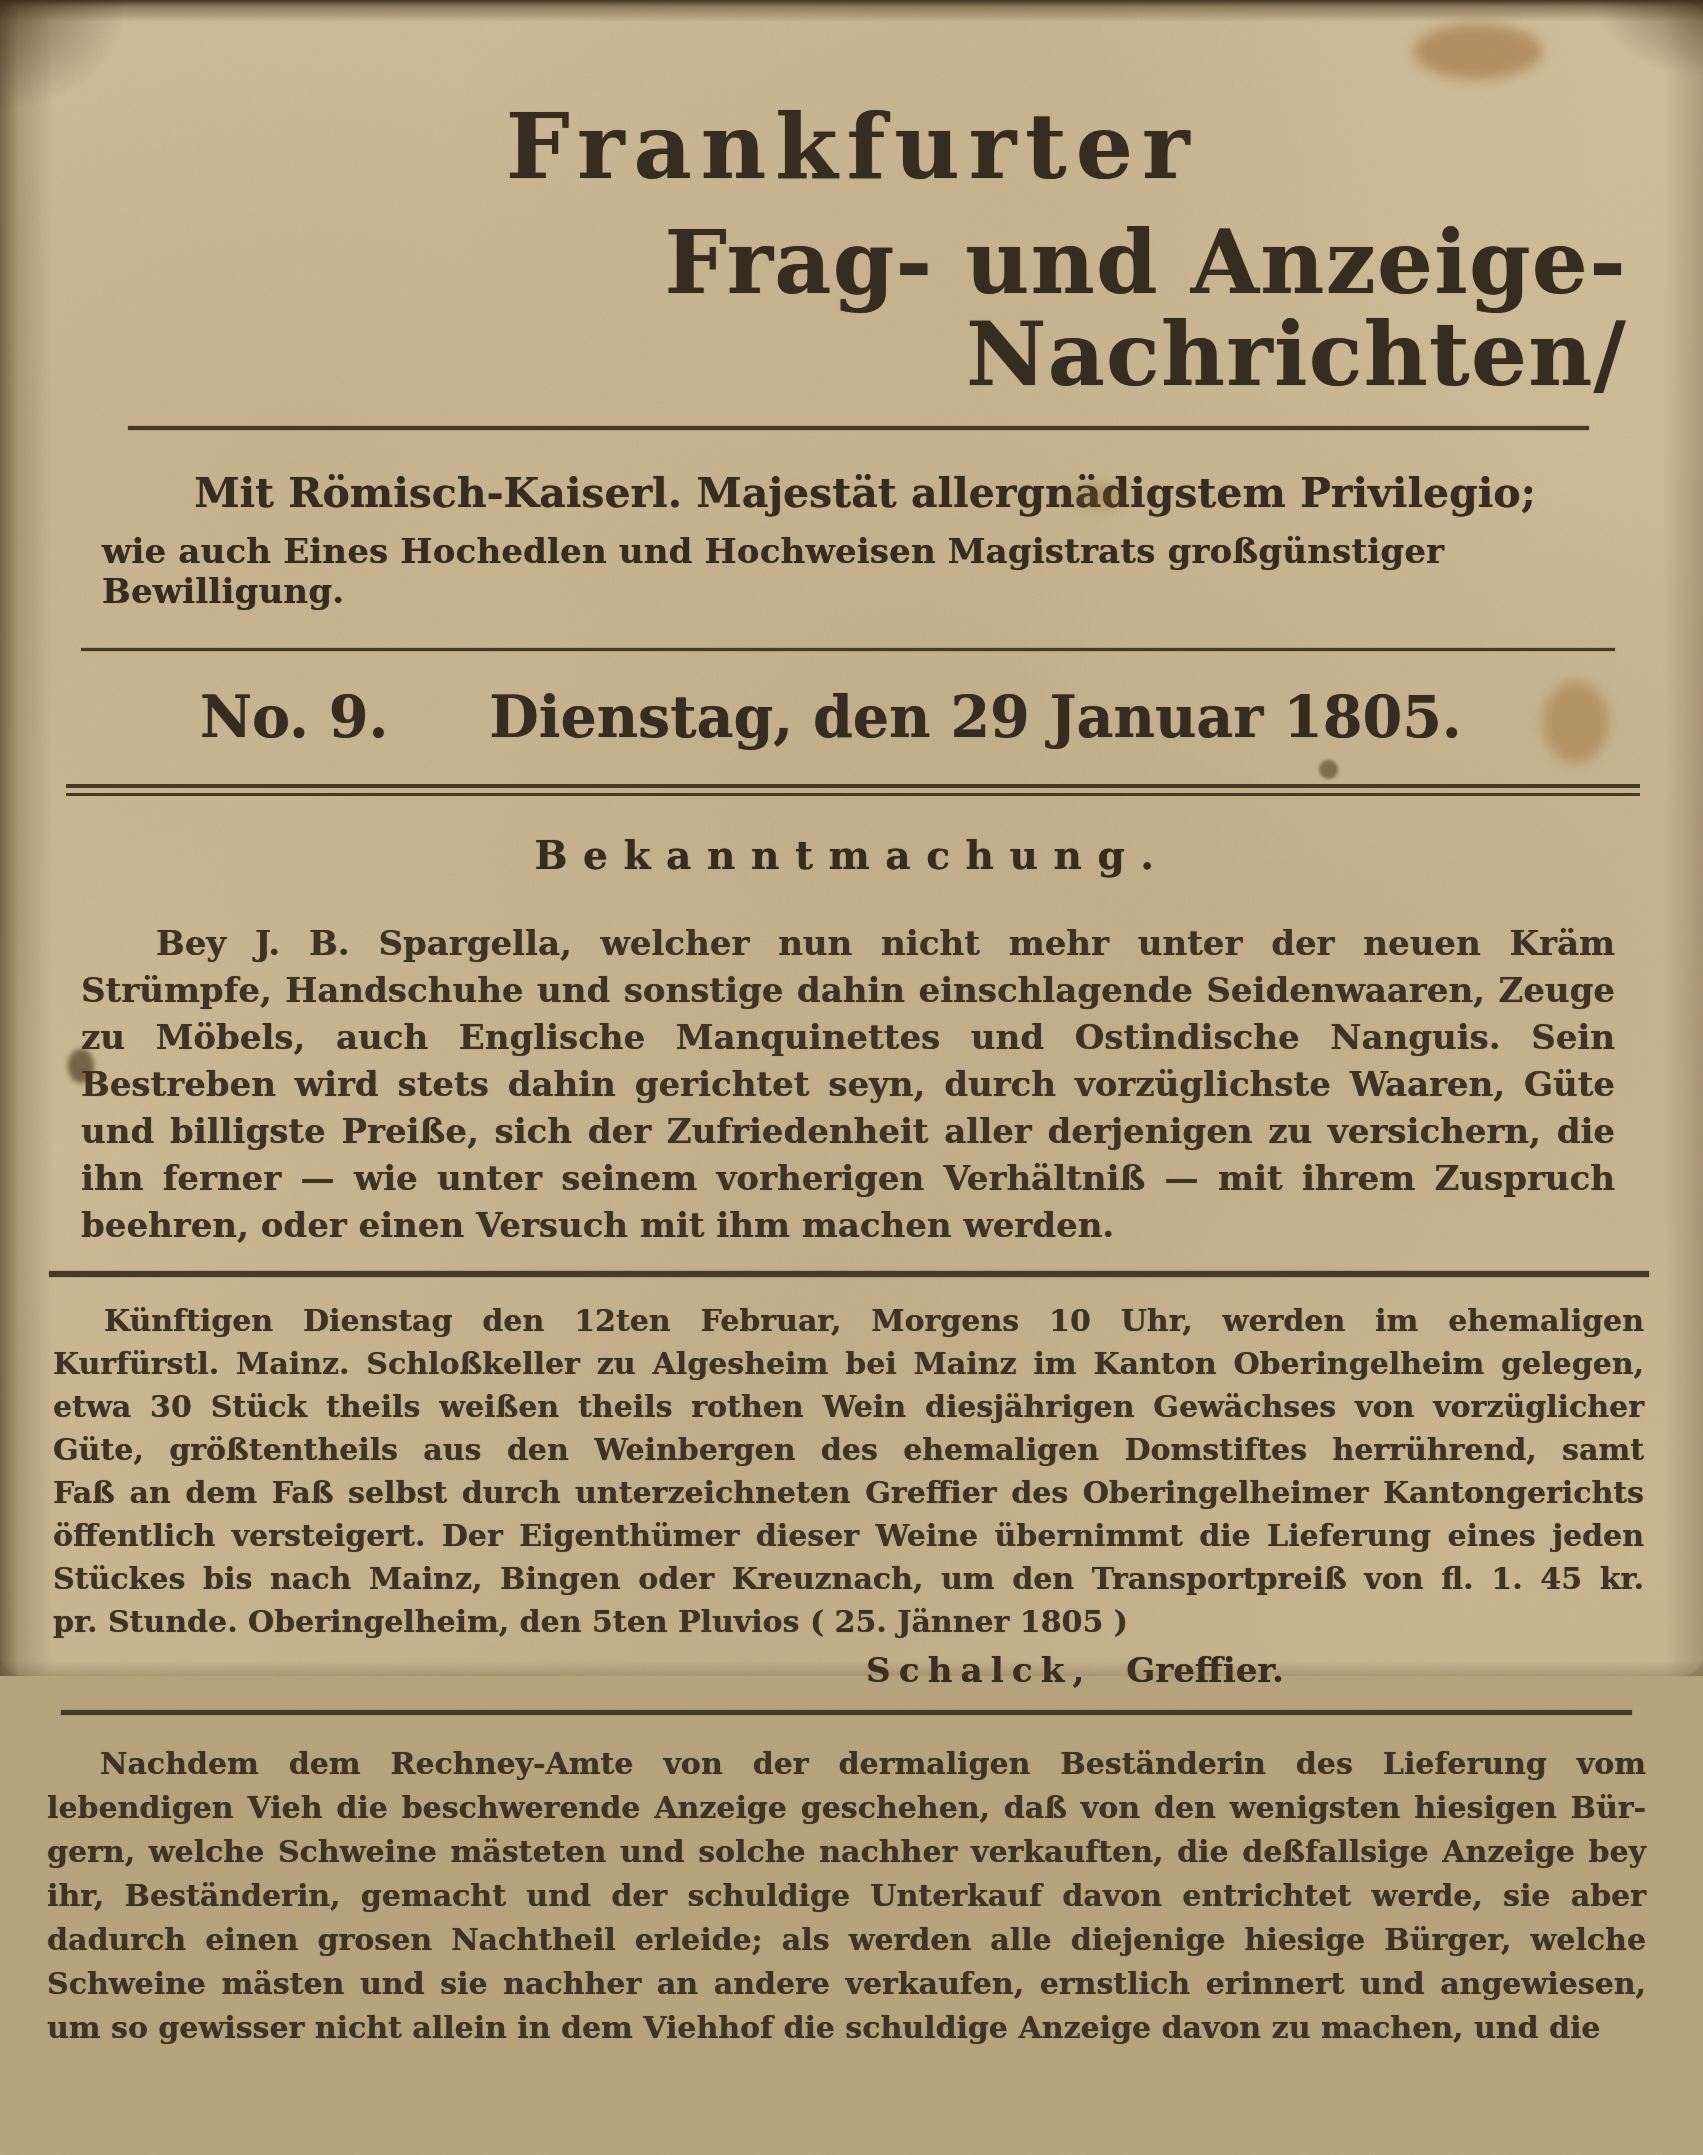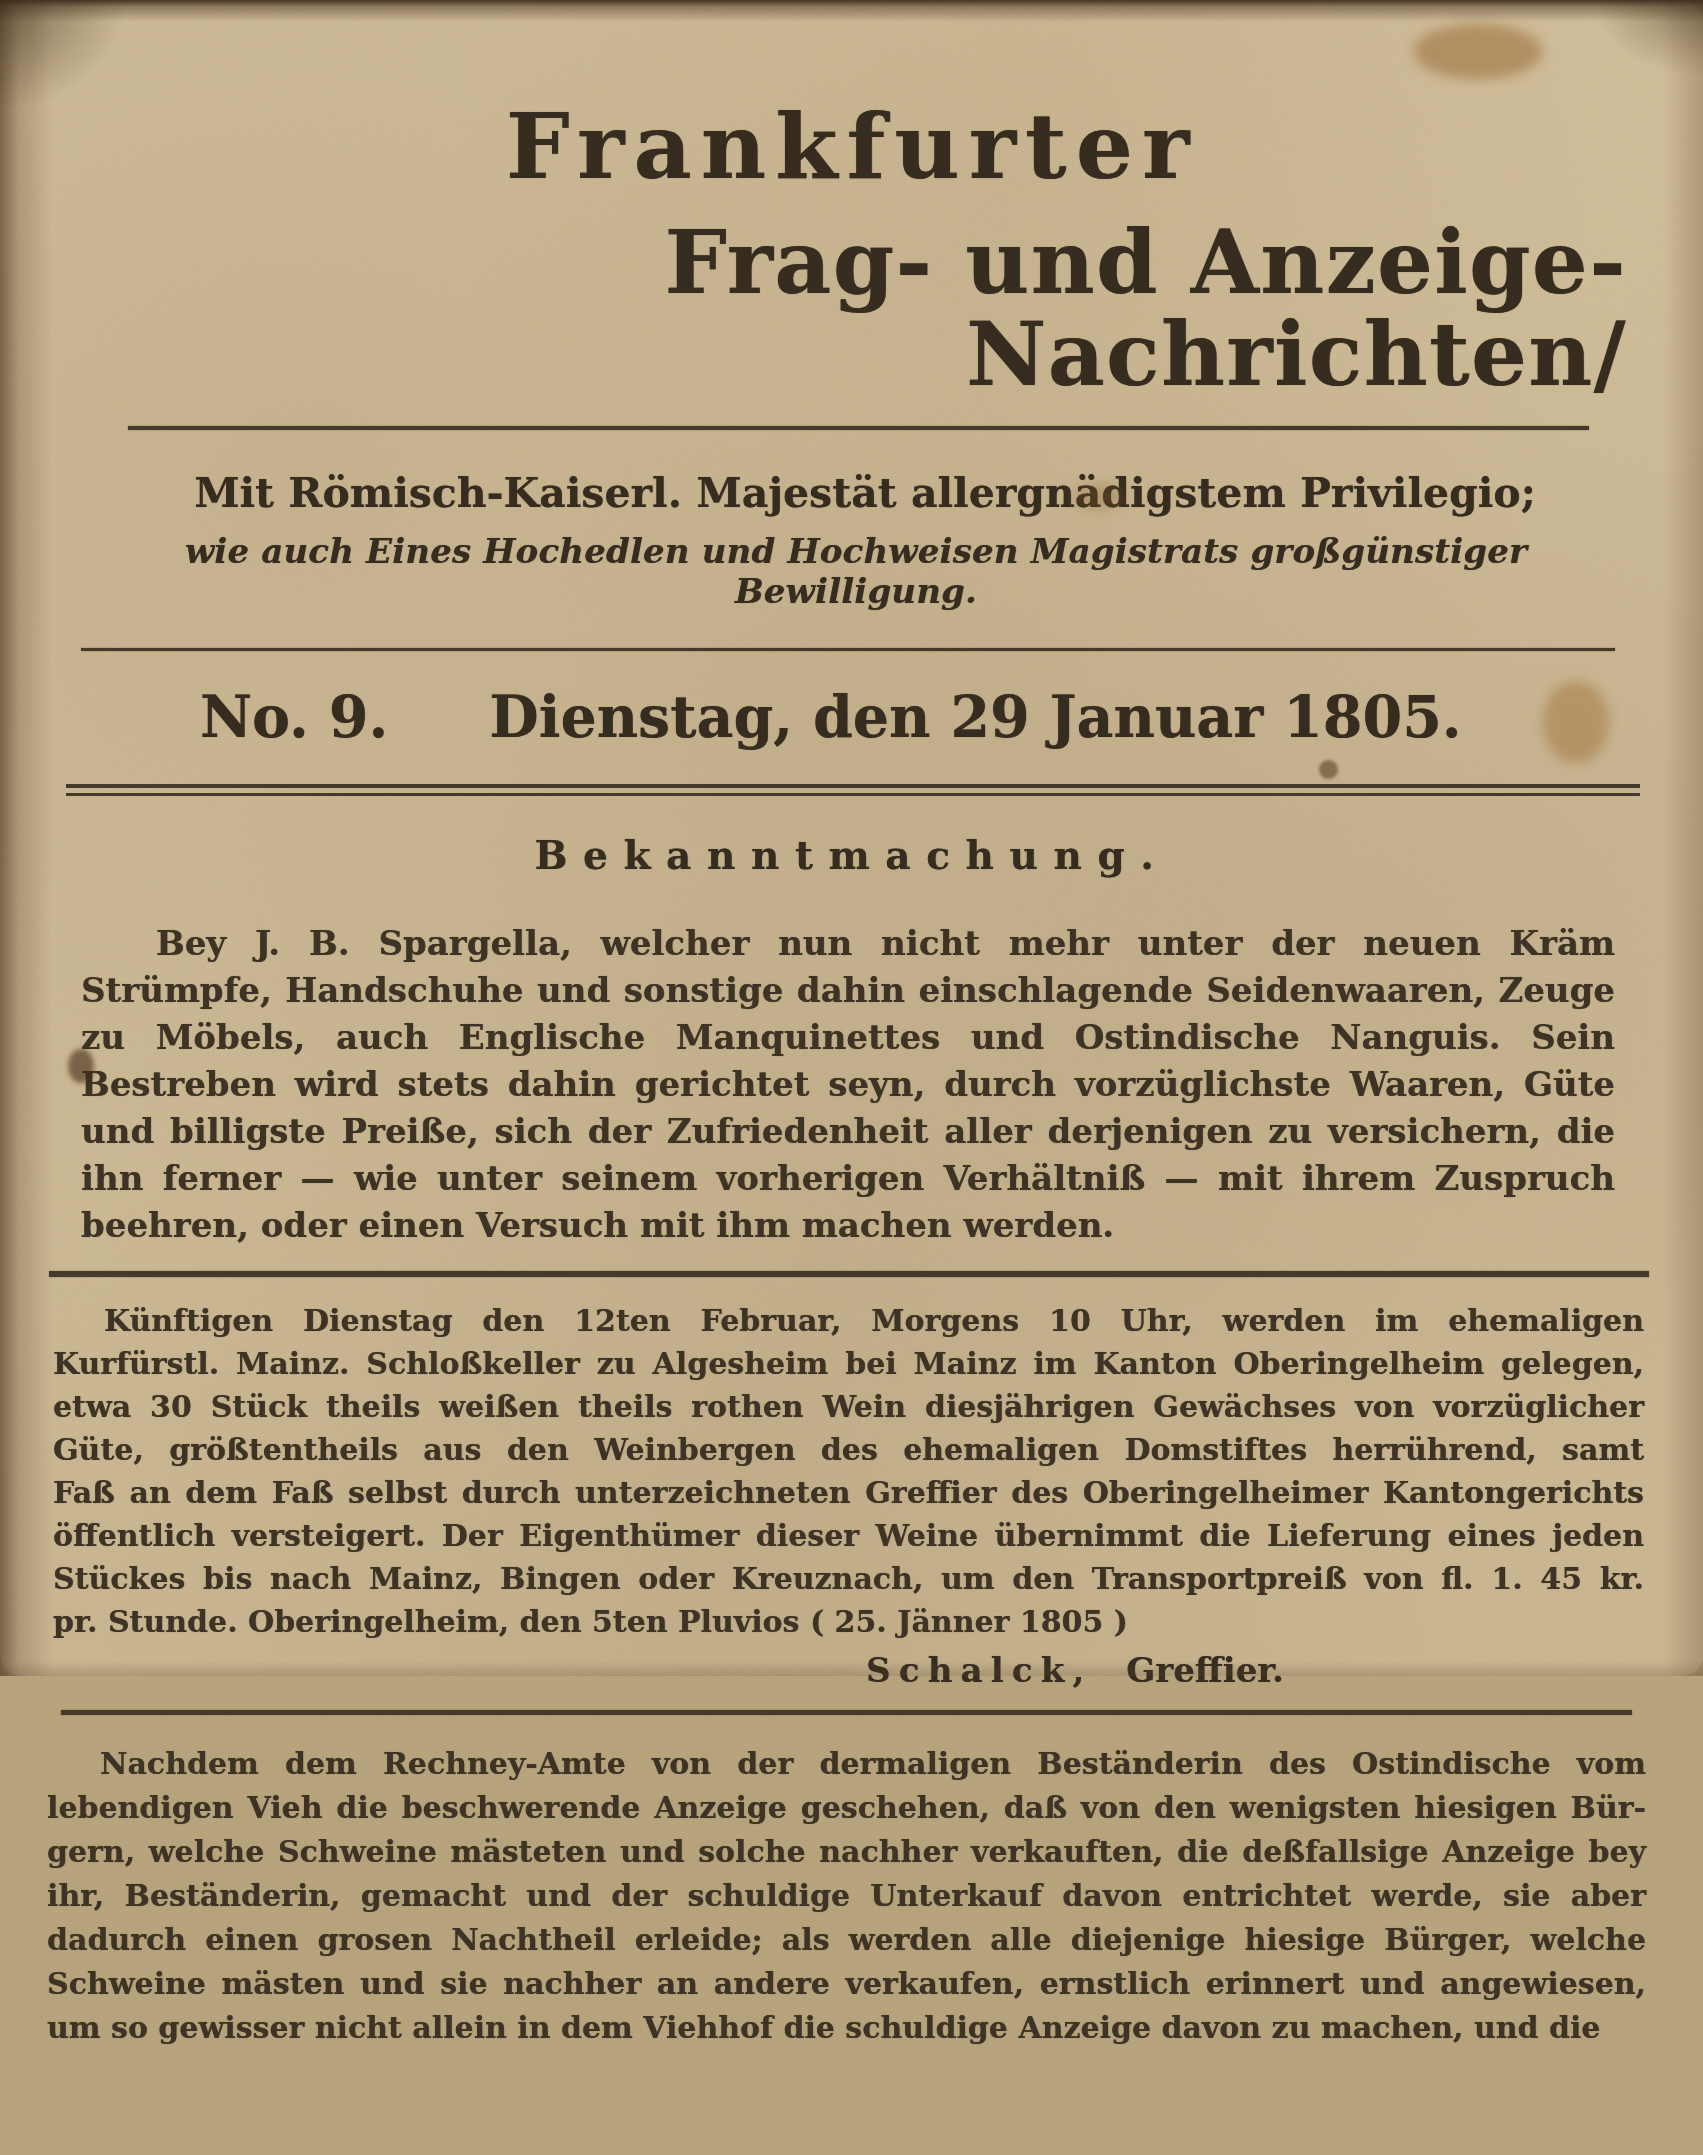--- a/index.html
+++ b/index.html
@@ -30,21 +30,21 @@
     font-size:88px;font-weight:bold;text-align:right;line-height:1.05;
     letter-spacing:0.015em;margin:22px 77px 0 77px;
   }
   .dist-note{
     font-size:31.5px;font-weight:bold;text-align:center;margin:25.6px 94px 0 94px;
     letter-spacing:0.01em;
   }
   .rule{background:#463b2a;box-shadow:0 0 1.7px rgba(70,59,42,0.6);}
   .rule-1{height:4.3px;margin:25.6px 115px 0 128px;}
   .priv-line1{font-size:41px;font-weight:bold;text-align:center;margin:39px 119px 0 145px;}
-  .priv-line2{font-size:34px;font-weight:bold;text-align:center;margin:13.6px 94px 0 102px;letter-spacing:0.005em;font-style:italic;}
+  .priv-line2{font-size:34px;font-weight:bold;margin:13.6px 94px 0 102px;letter-spacing:0.005em;}
   .rule-2{height:3.4px;margin:37px 89px 0 81px;}
   .dateline{
     display:flex;align-items:center;gap:101px;
     font-size:57px;font-weight:bold;margin:32px 0 0 0;padding-left:200px;
   }
   .double-rule{margin:34px 64px 0 66px;height:5.1px;border-top:4.3px solid #463b2a;border-bottom:3.4px solid #463b2a;}
   .section-heading{
     font-size:39px;font-weight:bold;text-align:center;letter-spacing:0.40em;
     margin:36px 0 0 0;
   }
@@ -134,21 +134,21 @@
       </div>
 
     <div class="signature ink">
       <span class="sig-name">Schalck,</span>
       <span>Greffier.</span>
     </div>
 
     <div class="rule rule-4"></div>
 
     <div class="para para-3 ink">
-        <div class="tline">Nachdem dem Rechney-Amte von der dermaligen Beständerin des Ostindische vom</div>
+        <div class="tline">Nachdem dem Rechney-Amte von der dermaligen Beständerin des Lieferung vom</div>
         <div class="tline">lebendigen Vieh die beschwerende Anzeige geschehen, daß von den wenigsten hiesigen Bür-</div>
         <div class="tline">gern, welche Schweine mästeten und solche nachher verkauften, die deßfallsige Anzeige bey</div>
         <div class="tline">ihr, Beständerin, gemacht und der schuldige Unterkauf davon entrichtet werde, sie aber</div>
         <div class="tline">dadurch einen grosen Nachtheil erleide; als werden alle diejenige hiesige Bürger, welche</div>
         <div class="tline">Schweine mästen und sie nachher an andere verkaufen, ernstlich erinnert und angewiesen,</div>
         <div class="tline">um so gewisser nicht allein in dem Viehhof die schuldige Anzeige davon zu machen, und die</div>
       </div>
   </div>
 
   <svg class="grain" width="1704" height="2156" viewBox="0 0 2000 2531">

